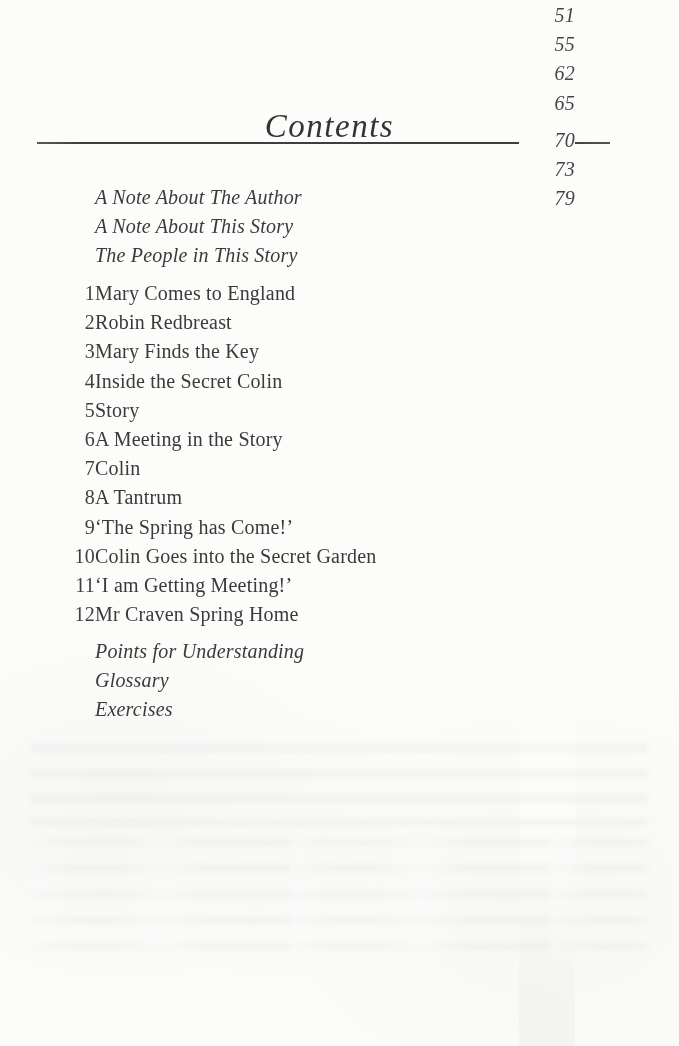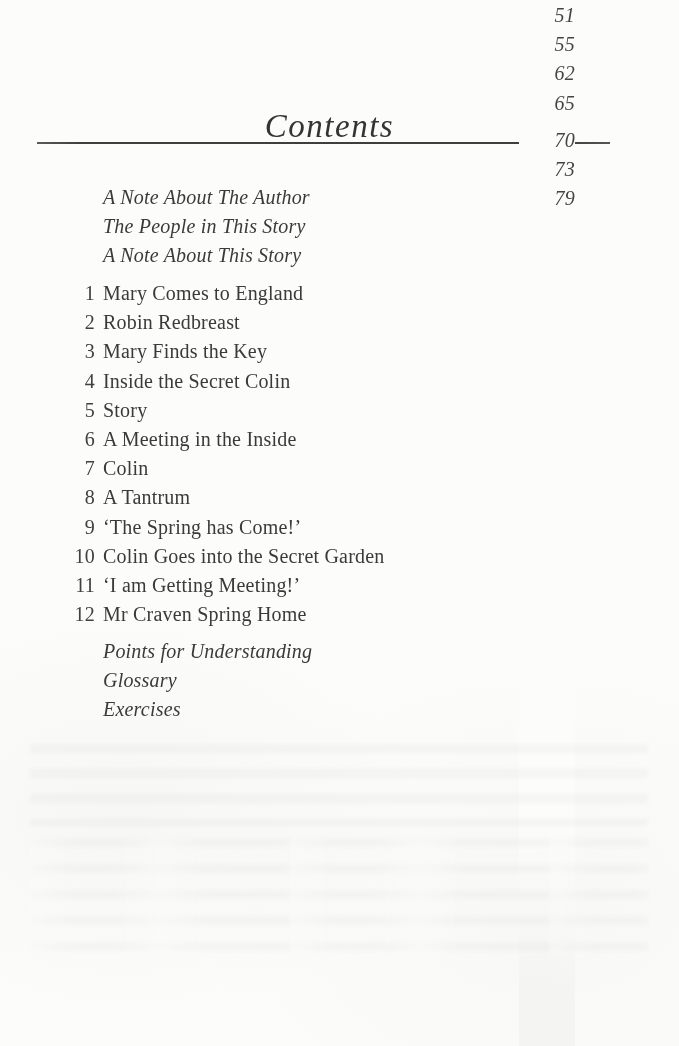--- a/index.html
+++ b/index.html
@@ -69,21 +69,20 @@
     letter-spacing: 0.2px;
   }
   .row .num {
     width: 40px;
     text-align: right;
     font-style: normal;
     color: #404040;
     flex: none;
   }
   .row .title {
-    margin-left: 8px;
     flex: 1 1 auto;
     white-space: nowrap;
     color: #3a3a3a;
     font-family: Liberation Serif, serif;
   }
   .row .page {
     width: 56px;
     flex: none;
     text-align: right;
     font-style: italic;
@@ -133,27 +132,27 @@
 
   <div data-name="toc-sections">
       <section class="toc-section" data-name="section-front-matter">
         <div class="row" data-name="toc-entry">
           <span class="num" data-name="chapter-number"></span>
           <span class="title" data-name="entry-title">A Note About The Author</span>
           <span class="page" data-name="entry-page-number">4</span>
         </div>
         <div class="row" data-name="toc-entry">
           <span class="num" data-name="chapter-number"></span>
+          <span class="title" data-name="entry-title">A Note About This Story</span>
+          <span class="page" data-name="entry-page-number">5</span>
+        </div>
+        <div class="row" data-name="toc-entry">
+          <span class="num" data-name="chapter-number"></span>
           <span class="title" data-name="entry-title">The People in This Story</span>
           <span class="page" data-name="entry-page-number">6</span>
-        </div>
-        <div class="row" data-name="toc-entry">
-          <span class="num" data-name="chapter-number"></span>
-          <span class="title" data-name="entry-title">A Note About This Story</span>
-          <span class="page" data-name="entry-page-number">5</span>
         </div>
       </section>
       <section class="toc-section" data-name="section-chapters">
         <div class="row" data-name="toc-entry">
           <span class="num" data-name="chapter-number">1</span>
           <span class="title" data-name="entry-title">Mary Comes to England</span>
           <span class="page" data-name="entry-page-number">7</span>
         </div>
         <div class="row" data-name="toc-entry">
           <span class="num" data-name="chapter-number">2</span>
@@ -170,21 +169,21 @@
           <span class="title" data-name="entry-title">Inside the Secret Colin</span>
           <span class="page" data-name="entry-page-number">24</span>
         </div>
         <div class="row" data-name="toc-entry">
           <span class="num" data-name="chapter-number">5</span>
           <span class="title" data-name="entry-title">Story</span>
           <span class="page" data-name="entry-page-number">28</span>
         </div>
         <div class="row" data-name="toc-entry">
           <span class="num" data-name="chapter-number">6</span>
-          <span class="title" data-name="entry-title">A Meeting in the Inside</span>
+          <span class="title" data-name="entry-title">A Meeting in the Story</span>
           <span class="page" data-name="entry-page-number">37</span>
         </div>
         <div class="row" data-name="toc-entry">
           <span class="num" data-name="chapter-number">7</span>
           <span class="title" data-name="entry-title">Colin</span>
           <span class="page" data-name="entry-page-number">43</span>
         </div>
         <div class="row" data-name="toc-entry">
           <span class="num" data-name="chapter-number">8</span>
           <span class="title" data-name="entry-title">A Tantrum</span>

